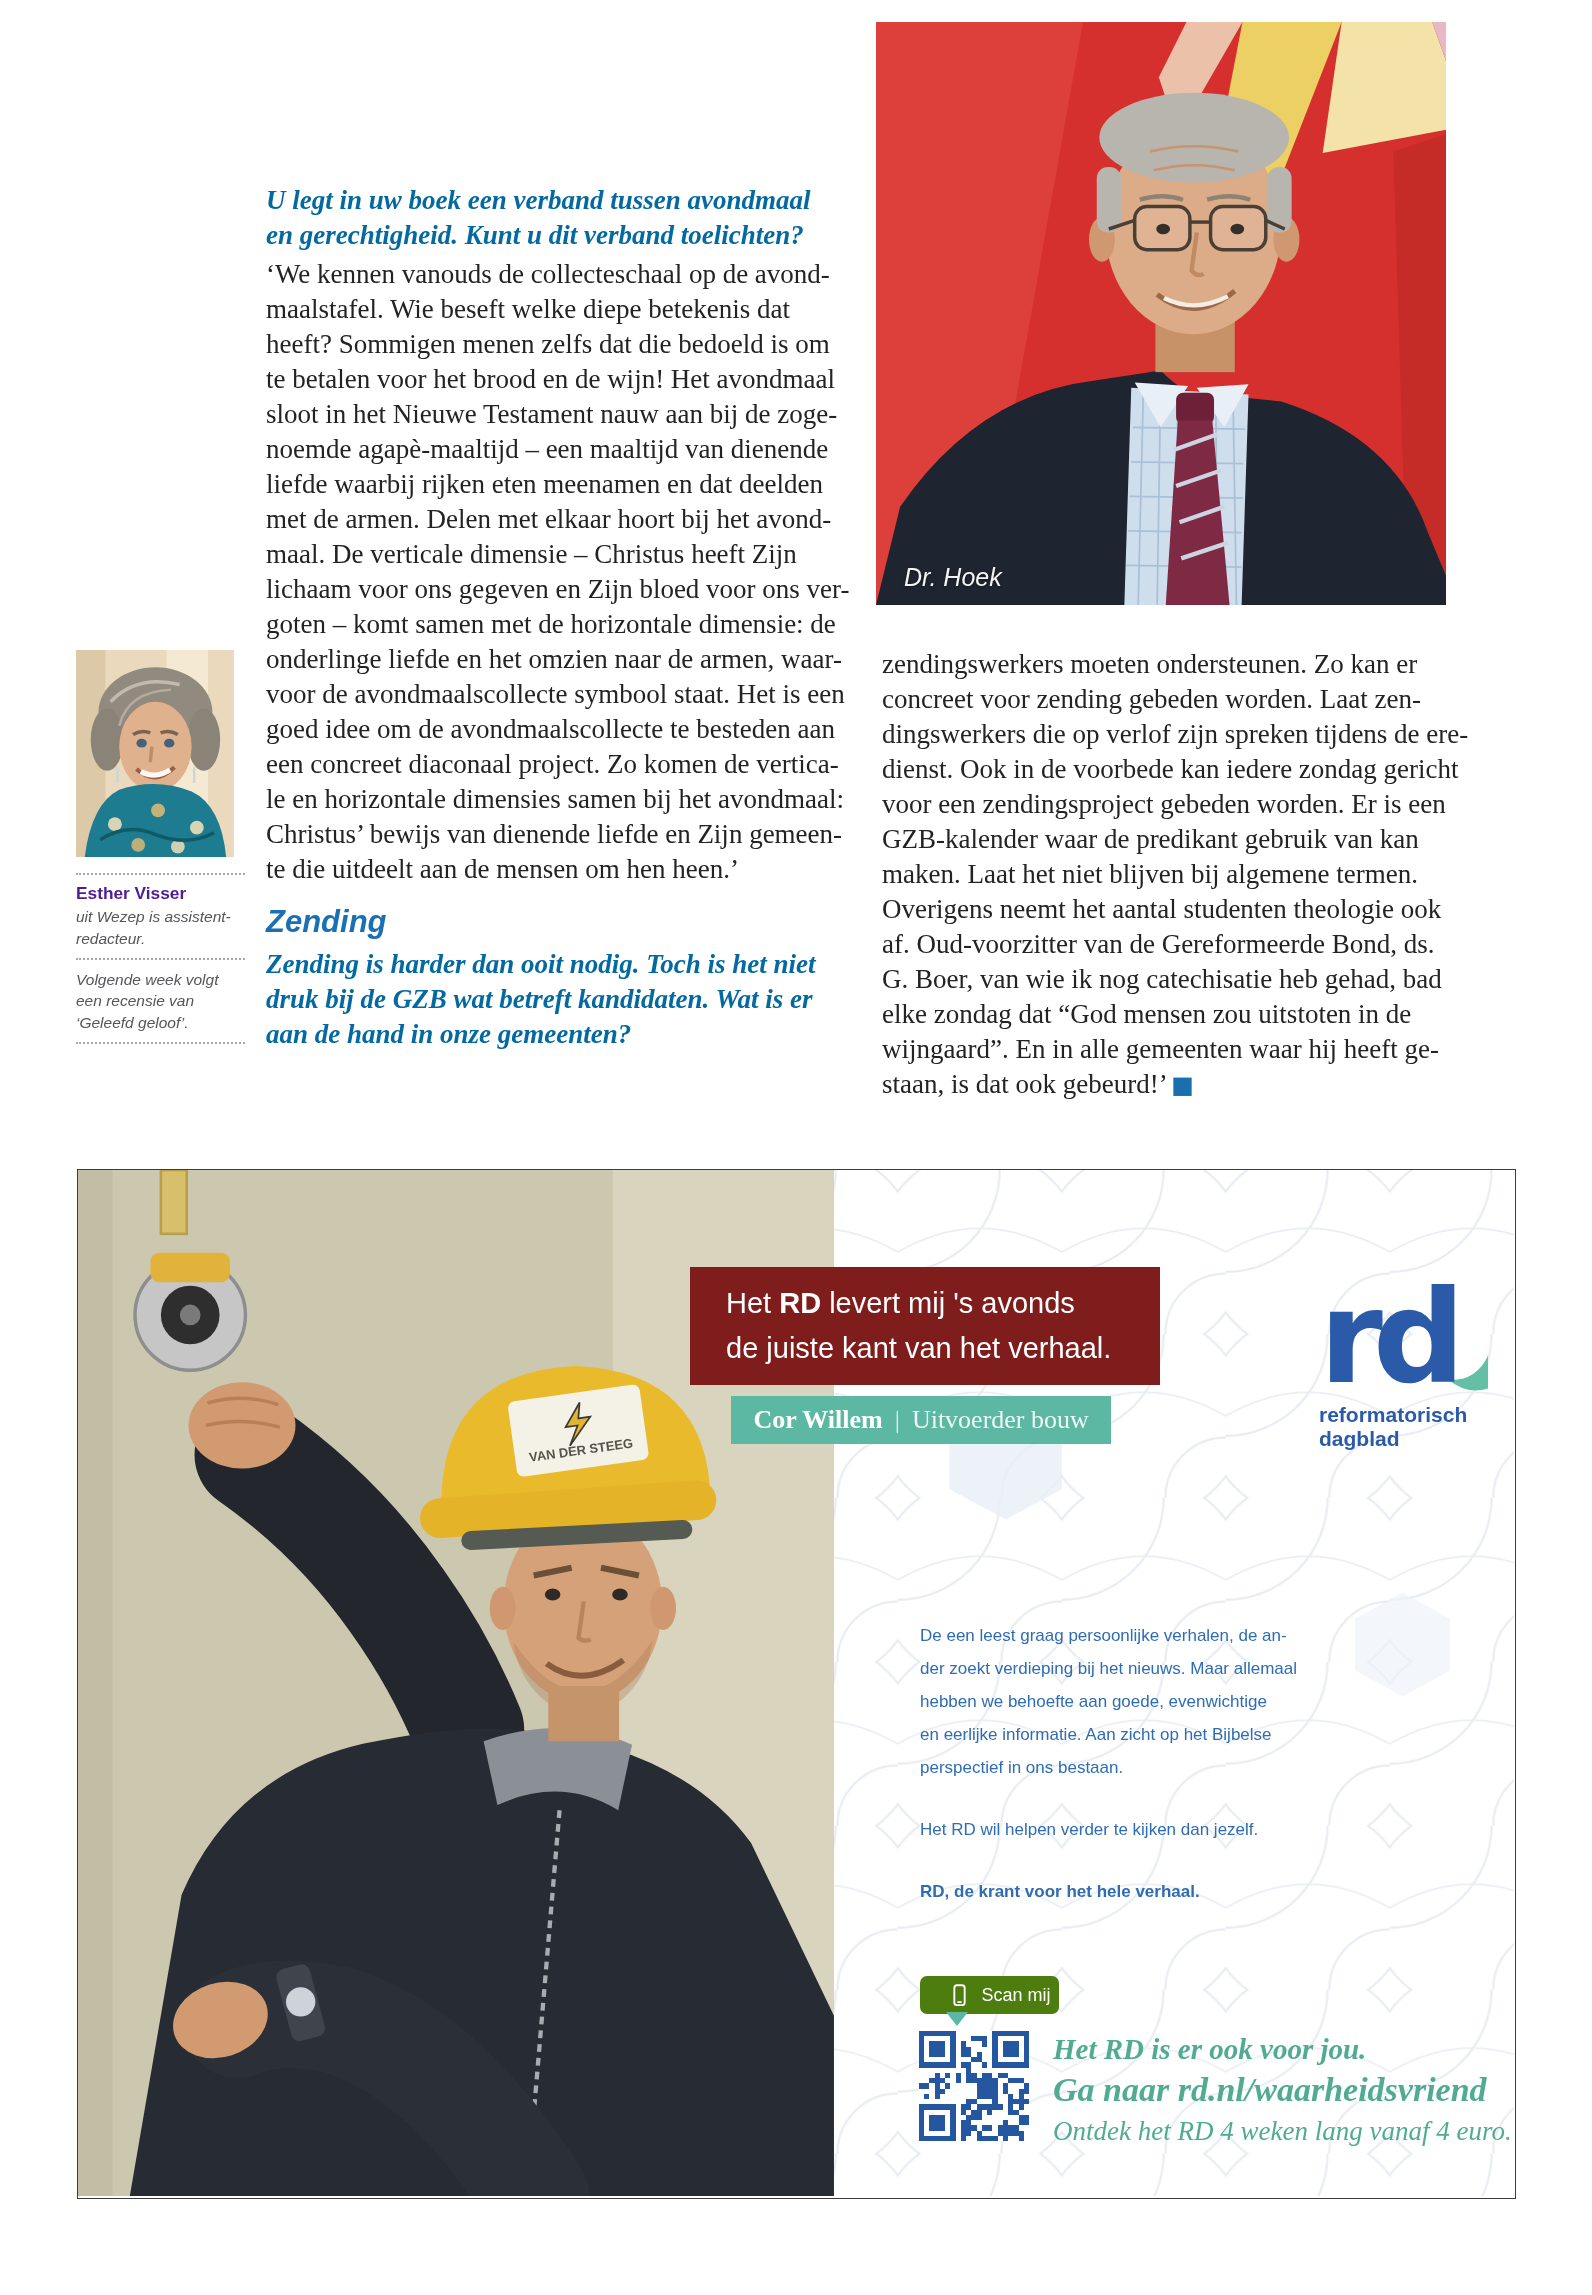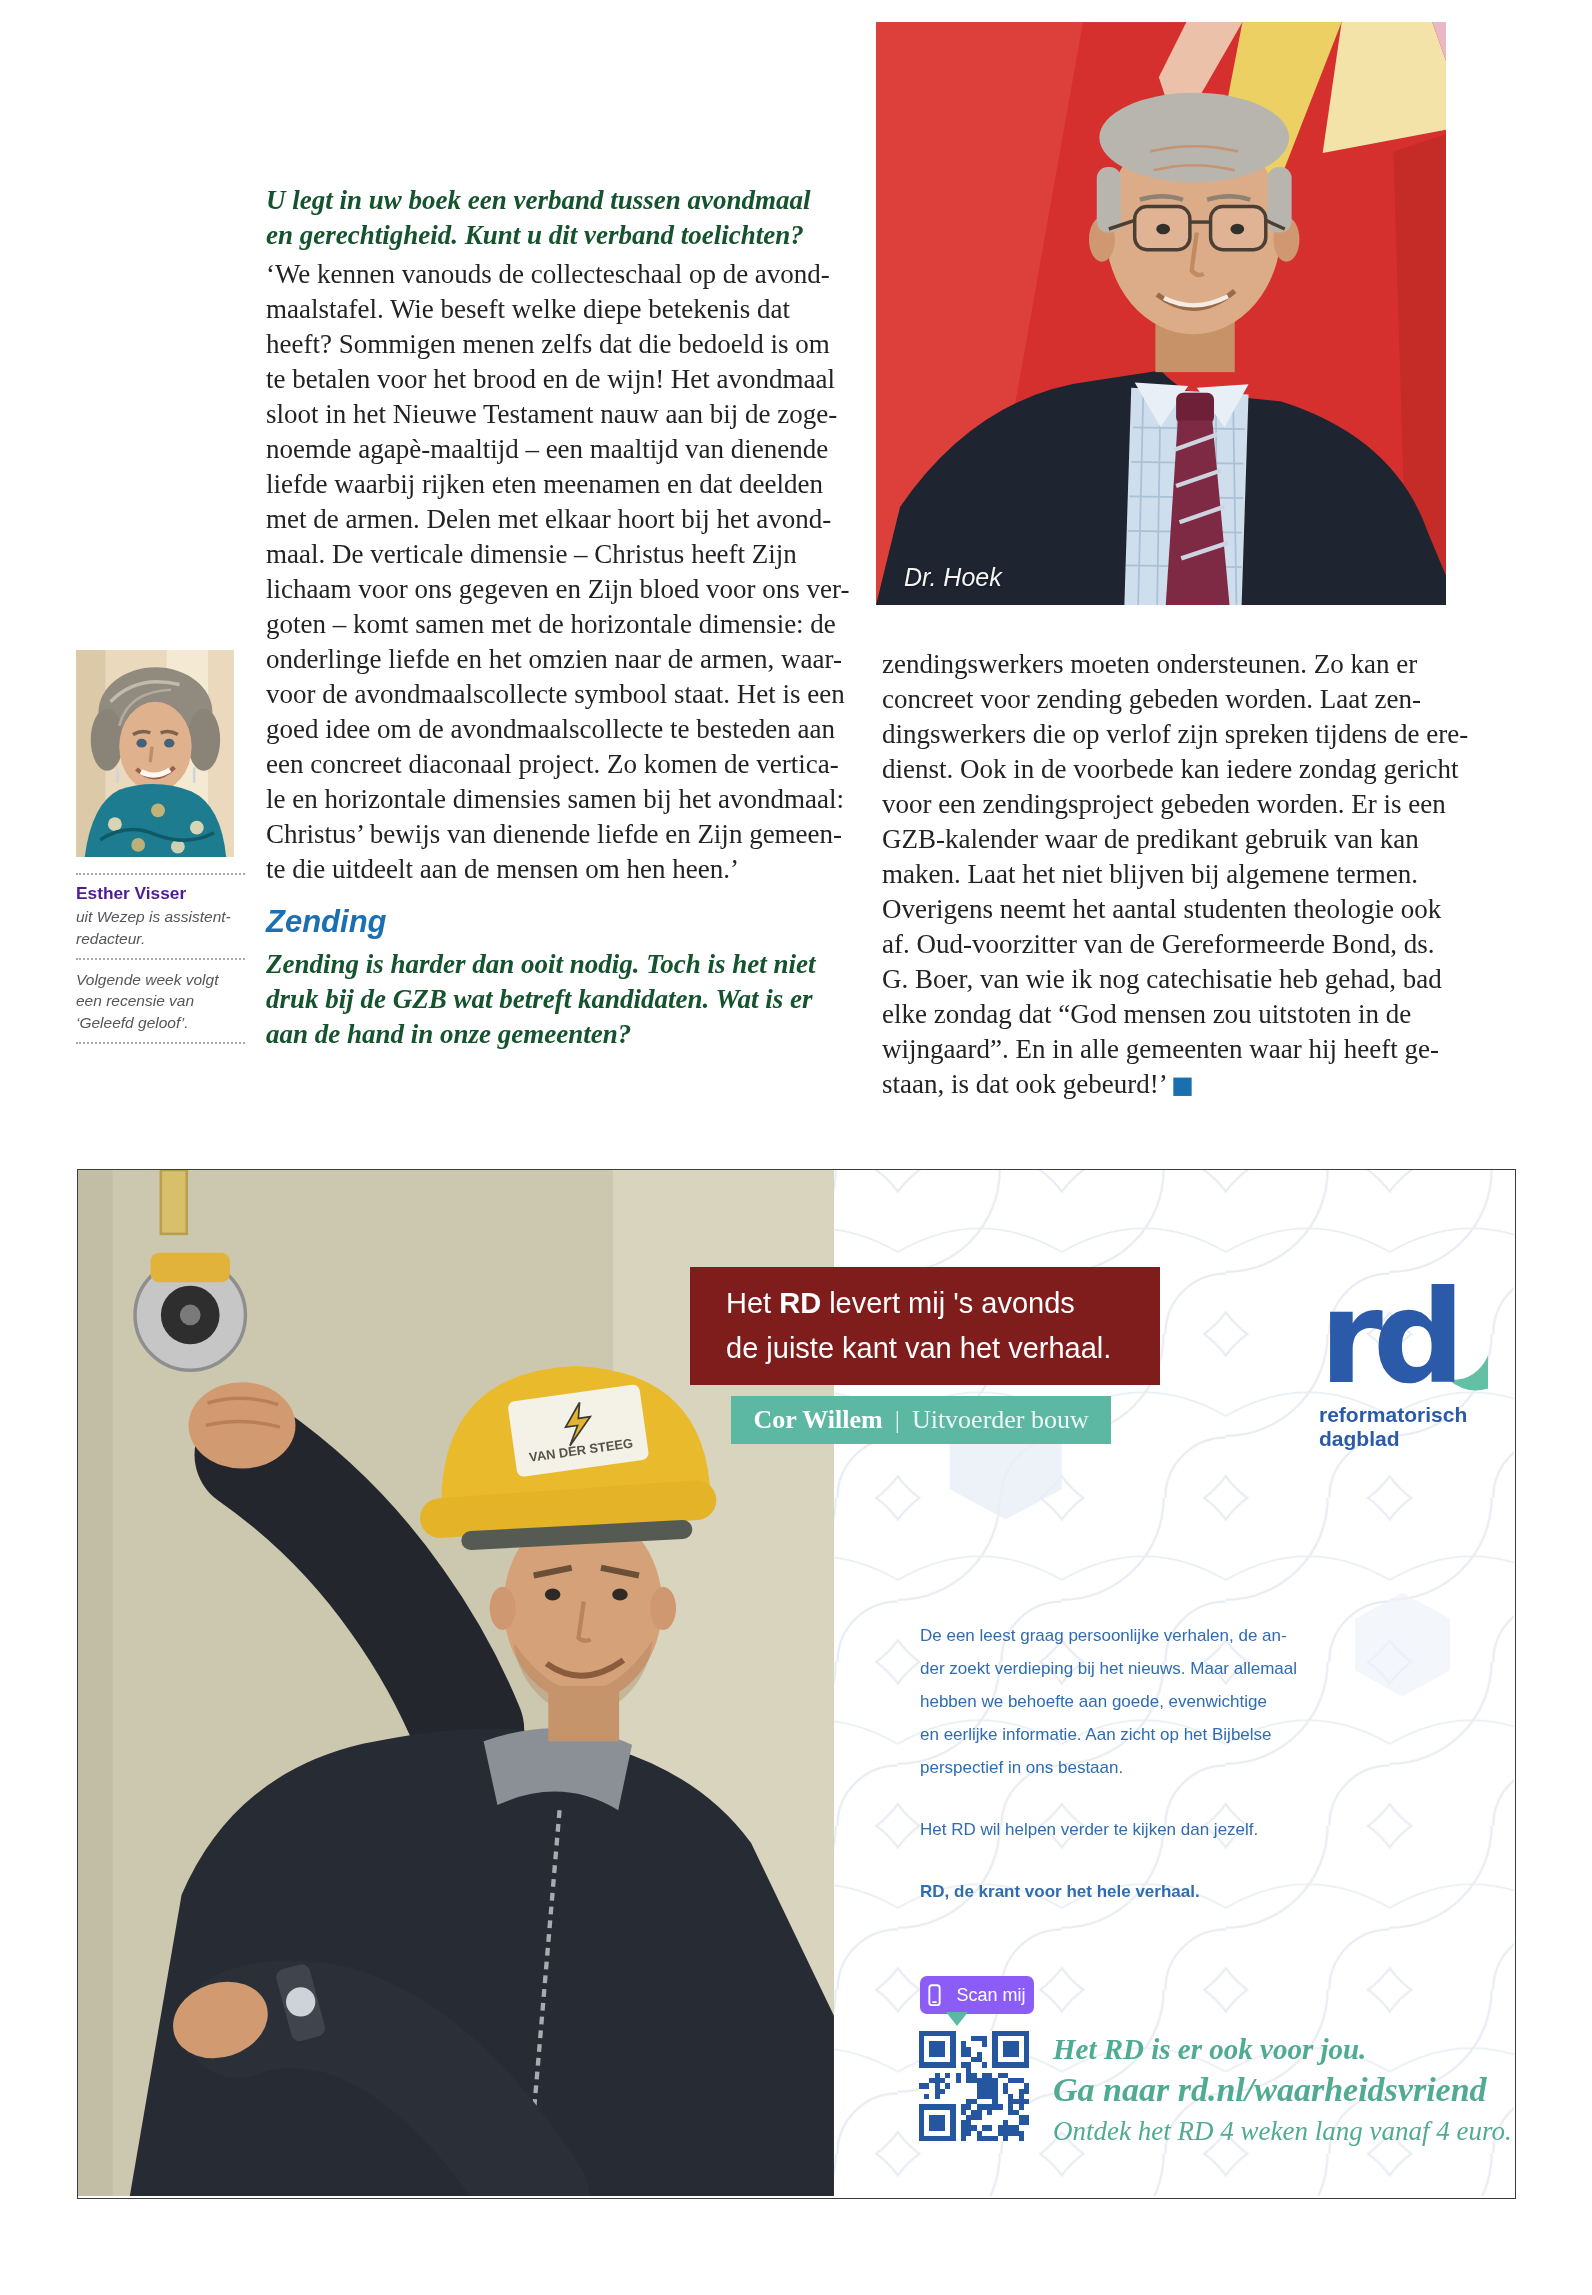--- a/index.html
+++ b/index.html
@@ -4,21 +4,21 @@
 <title>Magazine page</title>
 <style>
   html,body{margin:0;padding:0;background:#ffffff;}
   #page{position:relative;width:1592px;height:2295px;background:#fff;overflow:hidden;
         font-family:"Liberation Serif",serif;color:#222;}
   .abs{position:absolute;}
   .preline{white-space:pre-line;}
 
   
   .body-serif{font-size:27px;line-height:35px;color:#232323;}
-  .q-serif{font-size:27px;line-height:35px;font-weight:bold;font-style:italic;color:#14532d;}
+  .q-serif{font-size:27px;line-height:35px;font-weight:bold;font-style:italic;color:#0369a1;}
   #left-col{left:266px;top:183px;width:673px;}
   #right-col{left:882px;top:647px;width:673px;}
   .section-head{font-family:"Liberation Sans",sans-serif;font-weight:bold;font-style:italic;
                 font-size:31px;color:#1a70b2;margin:17.3px 0 7px 0;}
   .end-mark{color:#1a6fae;font-family:"DejaVu Sans",sans-serif;font-size:24px;line-height:35px;}
 
   
   #sidebar{left:76px;top:650px;width:169px;font-family:"Liberation Sans",sans-serif;}
   .dotted-rule{border-top:2.6px dotted #a4a9ae;height:0;margin:8.6px 0;}
   .sb-name{font-size:17.3px;font-weight:bold;color:#4c1d95;line-height:21.6px;margin-top:3.5px;}
@@ -42,23 +42,23 @@
   #ad-attrib .an{font-weight:bold;}
   #ad-attrib .sep{margin:0 12px;color:#dff0ea;font-weight:normal;}
   #ad-attrib .ar{color:#eef8f4;font-family:"Liberation Serif",serif;}
   #rd-logo{left:1241px;top:110px;width:198px;}
   #rd-logo-sub{font-family:"Liberation Sans",sans-serif;font-weight:bold;font-size:21px;
                line-height:24px;color:#2a5aa8;margin-top:1.7px;}
   .ad-copy{font-family:"Liberation Sans",sans-serif;color:#2f6cb3;font-size:17px;line-height:33px;}
   #ad-body{left:842px;top:449px;width:587px;}
   #ad-tagline{margin-top:29px;}
   #ad-slogan{margin-top:29px;font-weight:bold;}
-  #scan-badge{left:842px;top:806px;width:114px;height:38px;background:#8b5cf6;border-radius:7px;
+  #scan-badge{left:842px;top:806px;width:114px;height:38px;background:#4d7c0f;border-radius:7px;
               color:#fff;font-family:"Liberation Sans",sans-serif;font-size:18px;
-              display:flex;align-items:center;justify-content:center;gap:15px;}
+              display:flex;align-items:center;justify-content:center;gap:15px;padding-left:25px;}
   #scan-pointer{left:868px;top:842px;width:0;height:0;border:11.2px solid transparent;border-top:14px solid #5cb8a3;}
   #qr{left:841px;top:861px;width:110px;height:110px;background:#fff;}
   #qr-text{left:975px;top:860px;font-style:italic;color:#50ab92;}
   #qr-text .l1{font-size:29px;line-height:38px;font-weight:bold;}
   #qr-text .l2{font-size:34px;line-height:43px;font-weight:bold;}
   #qr-text .l3{font-size:27px;line-height:40px;}
 </style>
 </head>
 <body>
 

